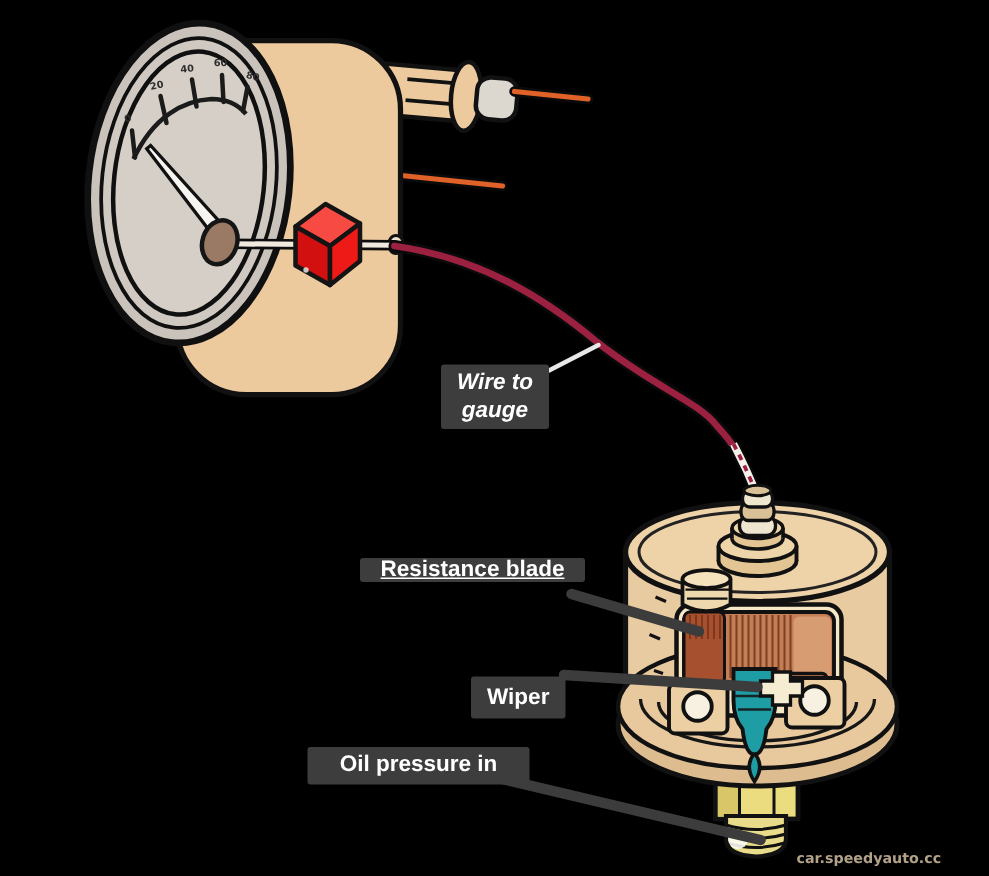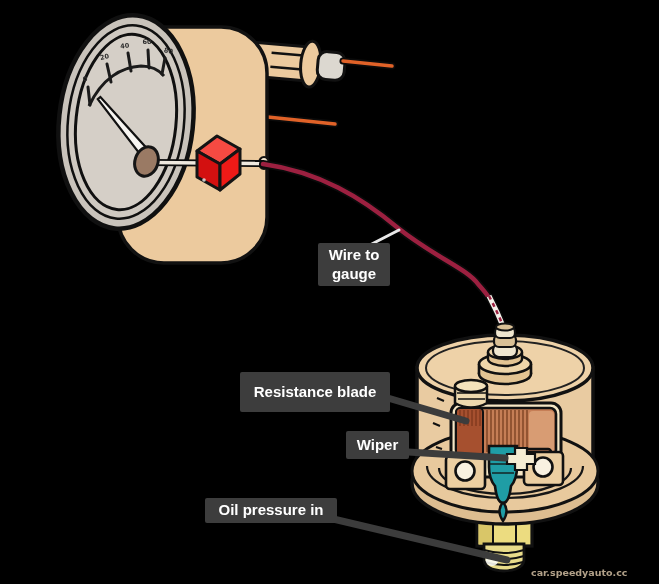--- a/index.html
+++ b/index.html
@@ -18,24 +18,24 @@
     font-weight:700;
     font-size:15px;
     line-height:1.25;
     display:flex;
     align-items:center;
     justify-content:center;
     text-align:center;
     border-radius:2px;
     z-index:5;
   }
-  #lbl-wire{left:318px;top:243px;width:72px;height:43px;flex-direction:column;}
-  #lbl-res{left:240px;top:372px;width:150px;height:40px;}
-  #lbl-wiper{left:314px;top:431px;width:63px;height:28px;margin-left:32px;}
-  #lbl-oil{left:205px;top:498px;width:132px;height:25px;text-align:right;}
+  #lbl-wire{left:294px;top:243px;width:72px;height:43px;flex-direction:column;font-style:italic;}
+  #lbl-res{left:240px;top:372px;width:150px;height:16px;text-decoration:underline;}
+  #lbl-wiper{left:314px;top:451px;width:63px;height:28px;}
+  #lbl-oil{left:205px;top:498px;width:148px;height:25px;text-align:right;}
   #watermark{
     position:absolute;left:531px;top:567px;width:96px;
     font-family:"DejaVu Sans",sans-serif;
     font-size:9.5px;font-weight:600;
     color:#b2a189;text-align:left;z-index:5;
   }
   .tick-label{
     font-family:"DejaVu Sans",sans-serif;
     font-size:6.5px;font-weight:700;fill:#2e2e2e;
   }

